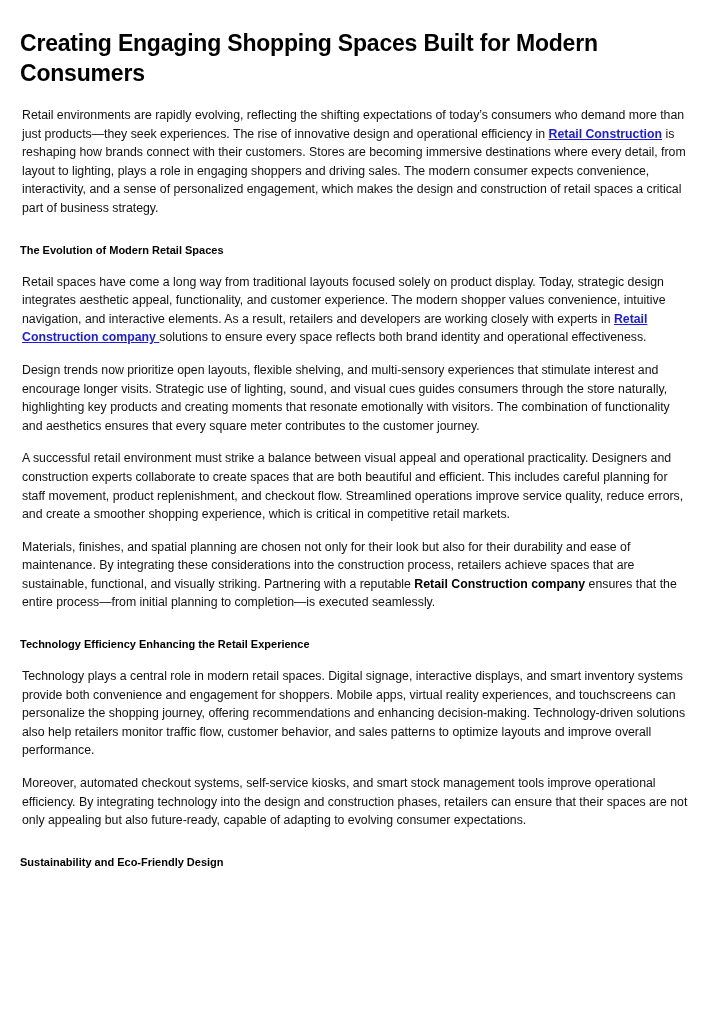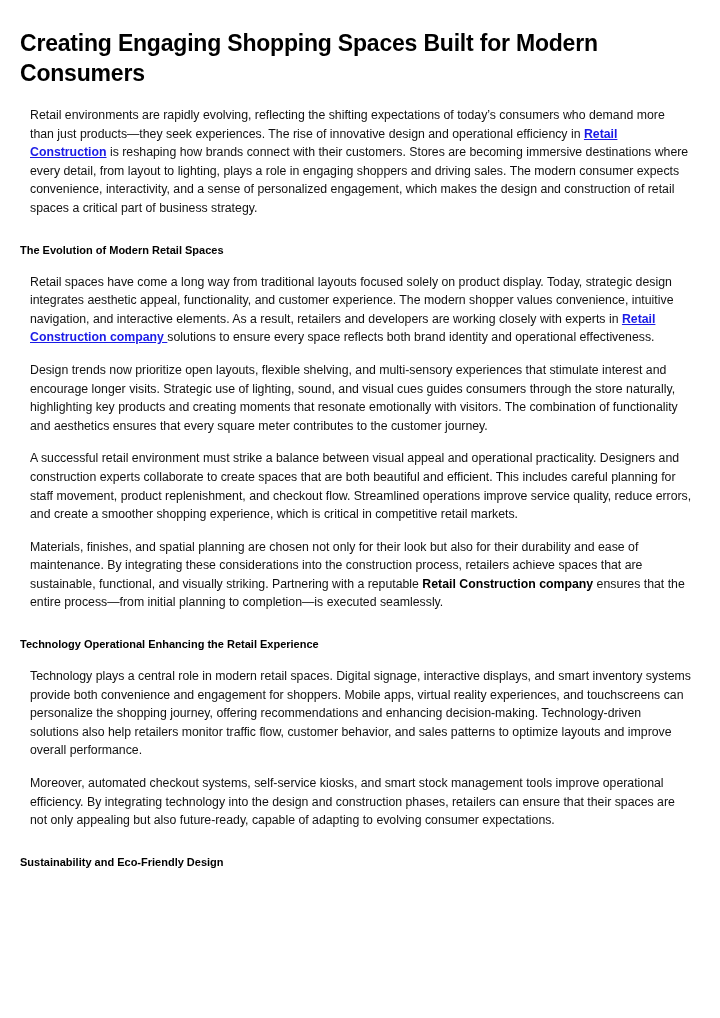--- a/index.html
+++ b/index.html
@@ -33,21 +33,21 @@
   h2.section-heading {
     font-size: 11px;
     line-height: 21px;
     font-weight: bold;
     margin: 22px 0 12px 0;
     color: #000;
   }
   p.body-text {
     font-size: 12.3px;
     line-height: 18.6px;
-    margin: 0 0 14px 10px;
+    margin: 0 0 14px 2px;
     color: #111;
     text-align: left;
     max-width: 684px;
   }
   .link {
     color: #1a1ae6;
     font-weight: bold;
     text-decoration: underline;
   }
   .bold {
@@ -67,19 +67,19 @@
 
   <p class="body-text"><span>Retail environments are rapidly evolving, reflecting the shifting expectations of today’s consumers who demand more than just products—they seek experiences. The rise of innovative design and operational efficiency in </span><a class="link" href="#">Retail Construction</a><span> is reshaping how brands connect with their customers. Stores are becoming immersive destinations where every detail, from layout to lighting, plays a role in engaging shoppers and driving sales. The modern consumer expects convenience, interactivity, and a sense of personalized engagement, which makes the design and construction of retail spaces a critical part of business strategy.</span></p>
 
   <h2 class="section-heading">The Evolution of Modern Retail Spaces</h2>
   <p class="body-text"><span>Retail spaces have come a long way from traditional layouts focused solely on product display. Today, strategic design integrates aesthetic appeal, functionality, and customer experience. The modern shopper values convenience, intuitive navigation, and interactive elements. As a result, retailers and developers are working closely with experts in </span><a class="link" href="#">Retail Construction company </a><span>solutions to ensure every space reflects both brand identity and operational effectiveness.</span></p>
   <p class="body-text">Design trends now prioritize open layouts, flexible shelving, and multi-sensory experiences that stimulate interest and encourage longer visits. Strategic use of lighting, sound, and visual cues guides consumers through the store naturally, highlighting key products and creating moments that resonate emotionally with visitors. The combination of functionality and aesthetics ensures that every square meter contributes to the customer journey.</p>
 
   <p class="body-text">A successful retail environment must strike a balance between visual appeal and operational practicality. Designers and construction experts collaborate to create spaces that are both beautiful and efficient. This includes careful planning for staff movement, product replenishment, and checkout flow. Streamlined operations improve service quality, reduce errors, and create a smoother shopping experience, which is critical in competitive retail markets.</p>
   <p class="body-text"><span>Materials, finishes, and spatial planning are chosen not only for their look but also for their durability and ease of maintenance. By integrating these considerations into the construction process, retailers achieve spaces that are sustainable, functional, and visually striking. Partnering with a reputable </span><span class="bold">Retail Construction company</span><span> ensures that the entire process—from initial planning to completion—is executed seamlessly.</span></p>
 
-  <h2 class="section-heading">Technology Operational Enhancing the Retail Experience</h2>
+  <h2 class="section-heading">Technology Efficiency Enhancing the Retail Experience</h2>
   <p class="body-text">Technology plays a central role in modern retail spaces. Digital signage, interactive displays, and smart inventory systems provide both convenience and engagement for shoppers. Mobile apps, virtual reality experiences, and touchscreens can personalize the shopping journey, offering recommendations and enhancing decision-making. Technology-driven solutions also help retailers monitor traffic flow, customer behavior, and sales patterns to optimize layouts and improve overall performance.</p>
   <p class="body-text">Moreover, automated checkout systems, self-service kiosks, and smart stock management tools improve operational efficiency. By integrating technology into the design and construction phases, retailers can ensure that their spaces are not only appealing but also future-ready, capable of adapting to evolving consumer expectations.</p>
 
   <h2 class="section-heading">Sustainability and Eco-Friendly Design</h2>
 
 </div>
 
 </body></html>

